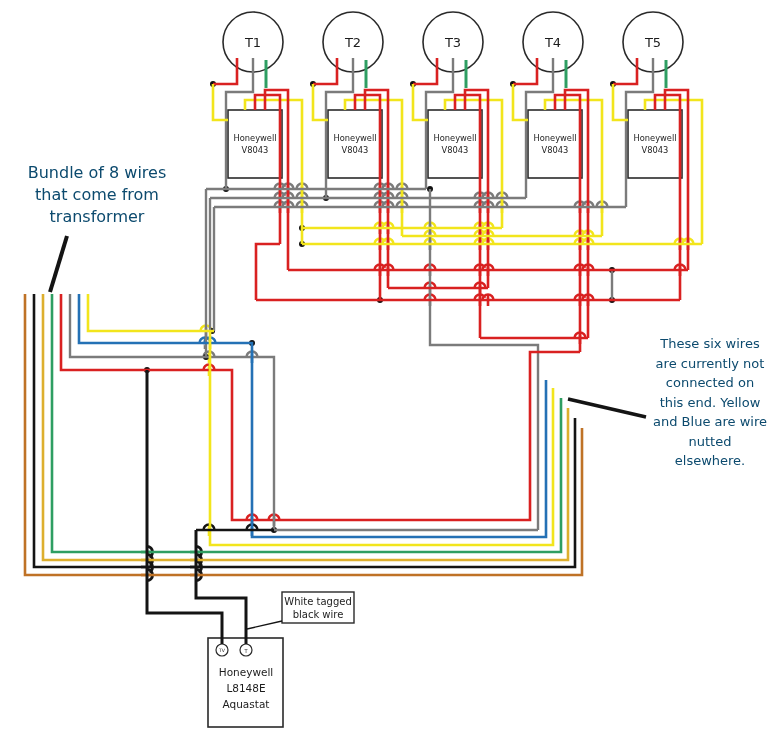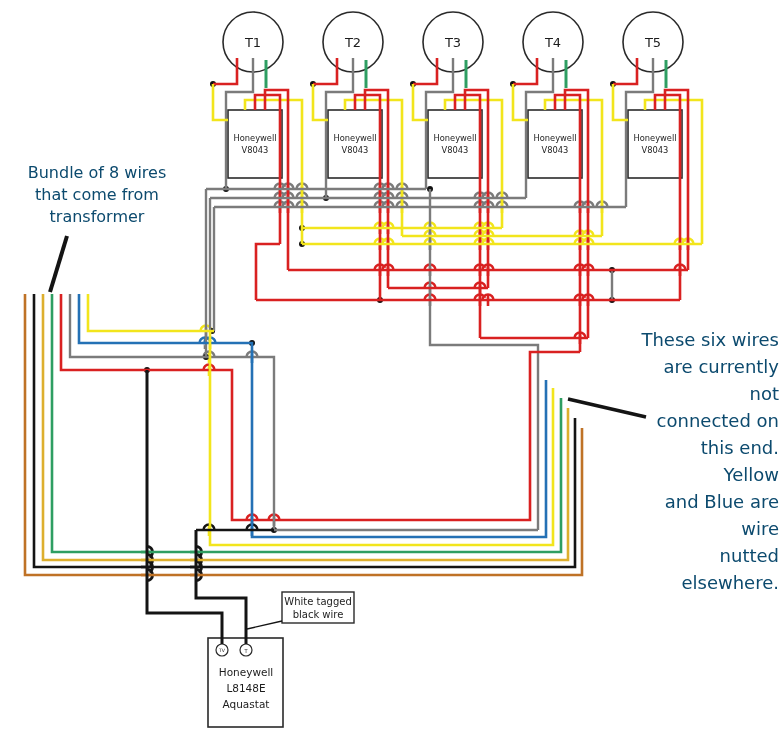--- a/index.html
+++ b/index.html
@@ -1,21 +1,21 @@
 <!DOCTYPE html>
 <html><head>
 <meta charset="utf-8">
 <style>
   html,body{margin:0;padding:0;background:#fff;width:780px;height:735px;overflow:hidden;
     font-family:"DejaVu Sans","Liberation Sans",sans-serif;}
   #stage{position:relative;width:780px;height:735px;background:#fff;padding-left:19px;}
   #diagram{position:absolute;left:0;top:0;}
   .note{position:absolute;color:#0c4a6e;white-space:pre-line;}
   #bundle-note{left:6px;top:162px;width:182px;font-size:16px;line-height:1.38;text-align:center;}
-  #six-wires-note{left:641px;top:326px;width:138px;font-size:18px;line-height:1.5;text-align:right;}
+  #six-wires-note{left:641px;top:334px;width:138px;font-size:13px;line-height:1.5;text-align:center;}
   svg text{font-family:"DejaVu Sans","Liberation Sans",sans-serif;fill:#1c1c1c;}
 </style>
 </head>
 <body>
 
 <div id="stage">
   <svg id="diagram" width="780" height="735" viewBox="0 0 780 735">
       <g>
         <g></g>
         <g></g>

